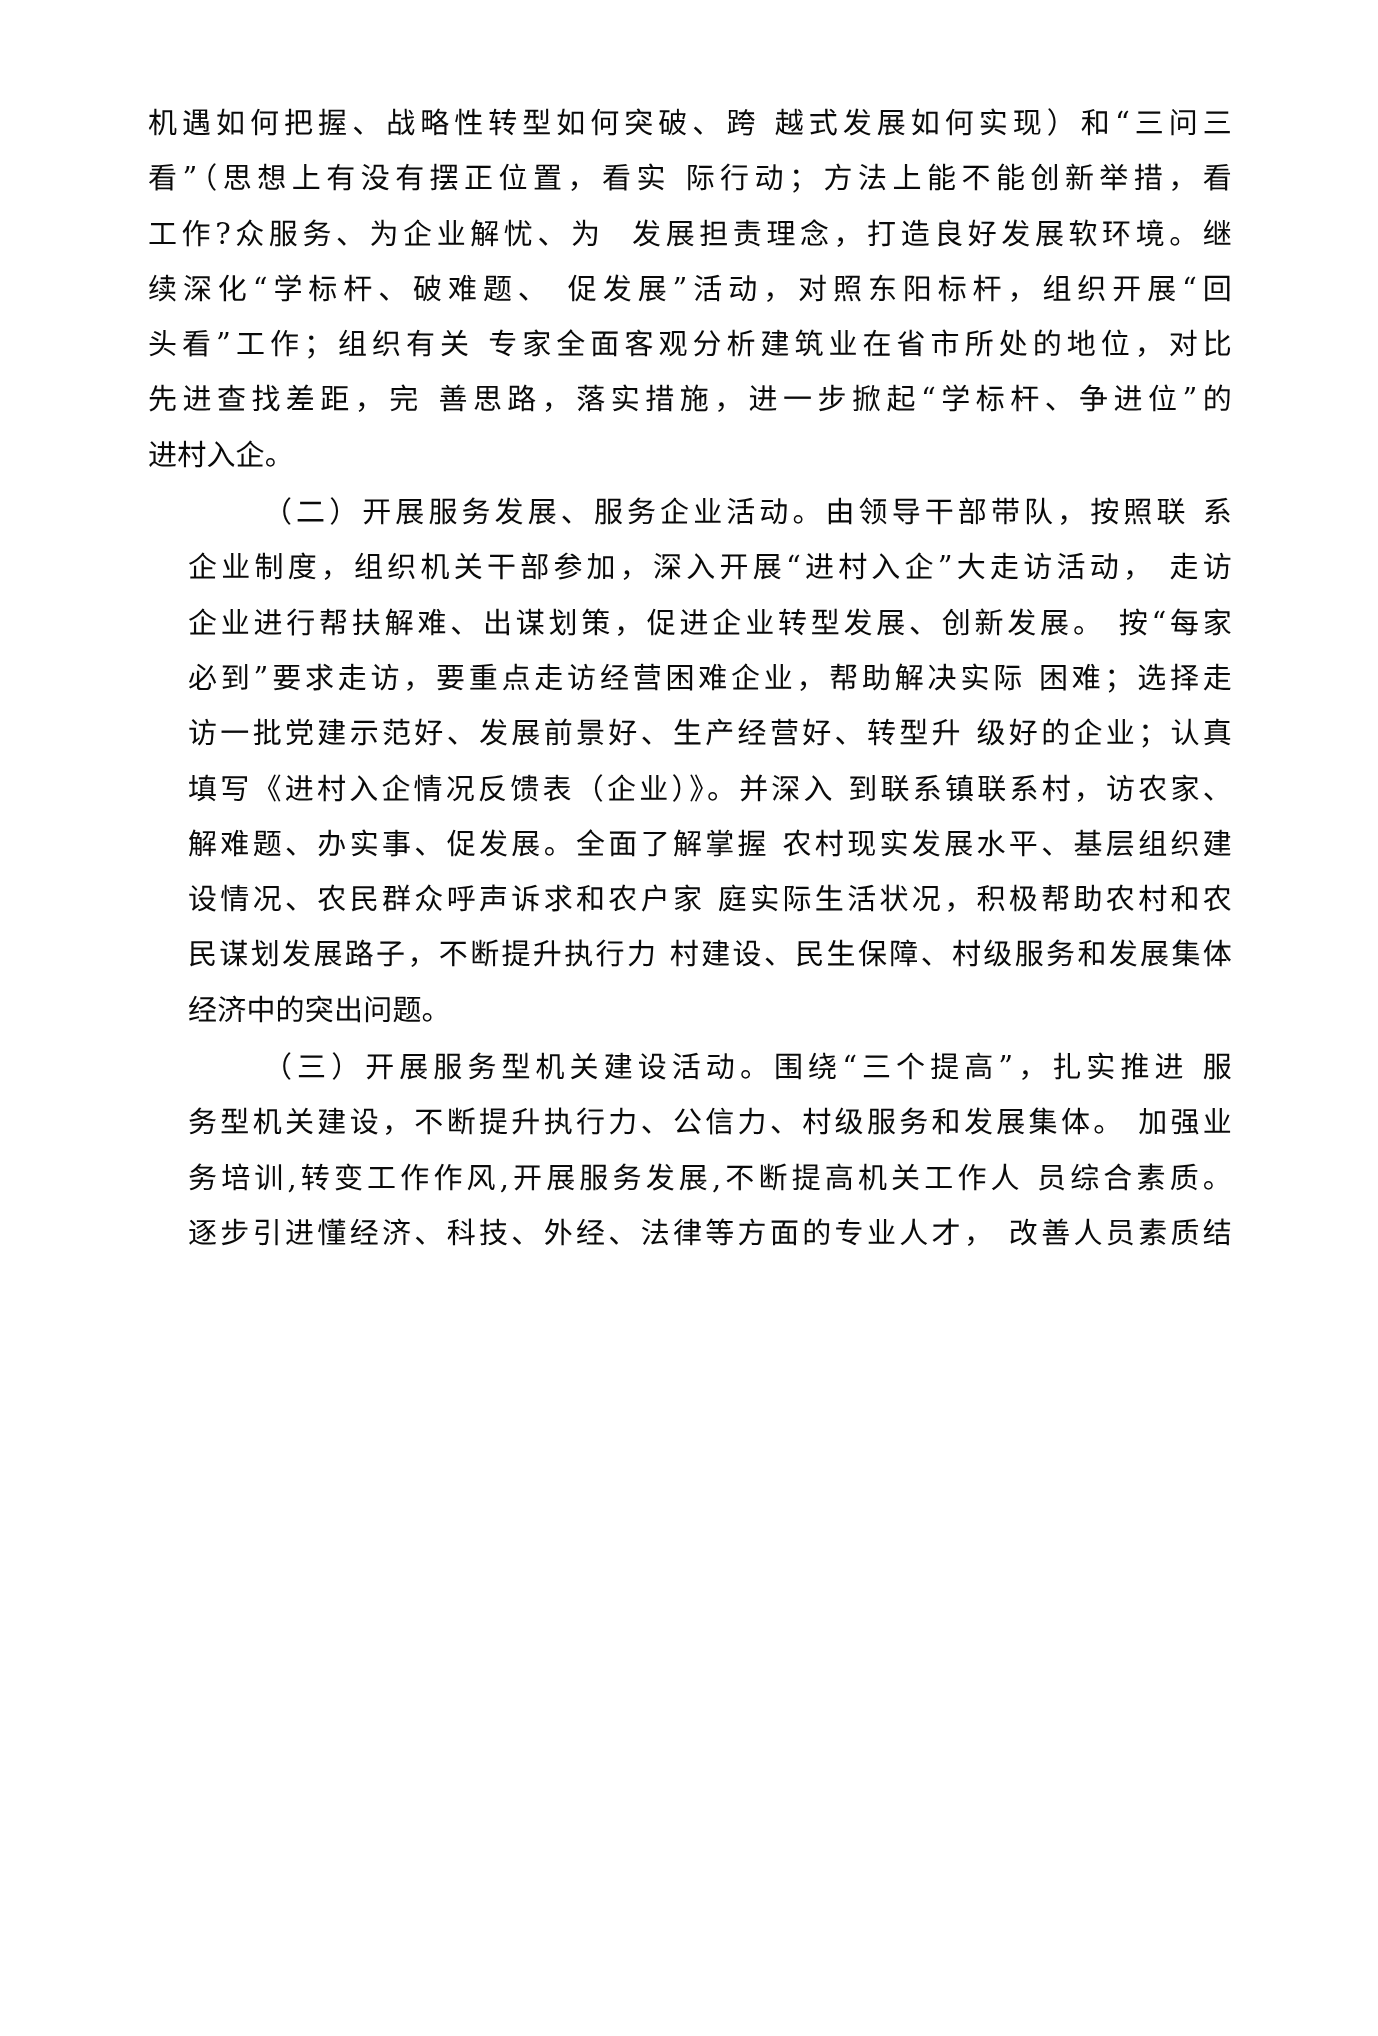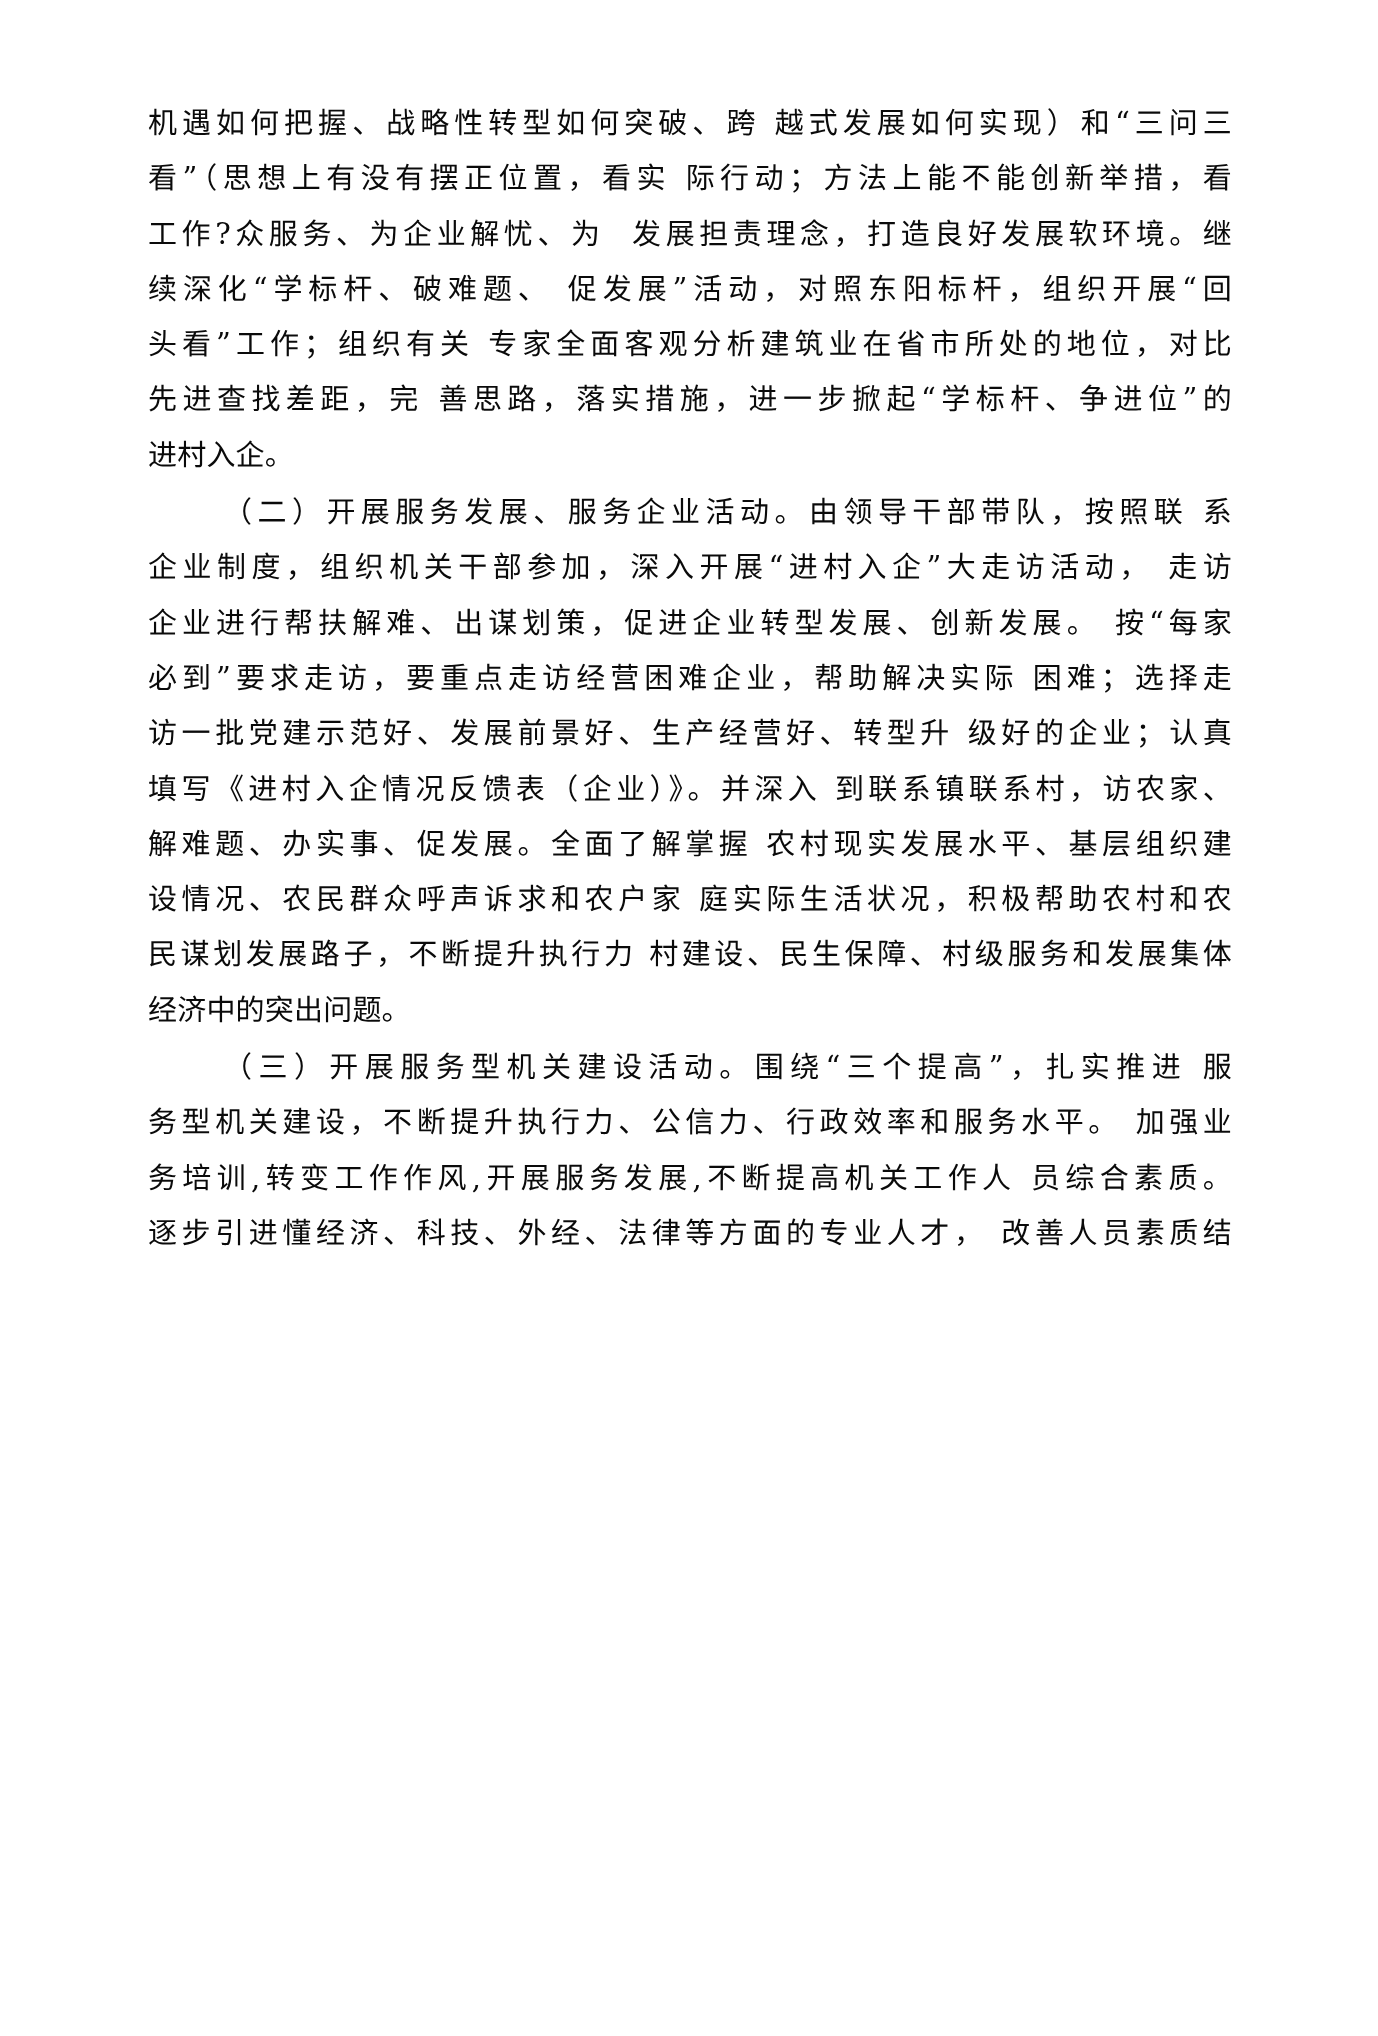--- a/index.html
+++ b/index.html
@@ -38,20 +38,21 @@
     text-align: justify;
     text-justify: inter-ideograph;
     letter-spacing: 0.2px;
     color: #0a0a0a;
     text-indent: 0;
     word-break: break-all;
   }
 
   .para + .para {
     margin-top: 2px;
+    margin-left: 40px;
   }
 
   
   .line {
     display: block;
     white-space: pre-wrap;
     height: 55.3px;
     line-height: 55.3px;
   }
 
@@ -94,19 +95,19 @@
       <span class="line j">访一批党建示范好、发展前景好、生产经营好、转型升 级好的企业；认真</span>
       <span class="line j">填写《进村入企情况反馈表（企业）》。并深入 到联系镇联系村，访农家、</span>
       <span class="line j">解难题、办实事、促发展。全面了解掌握 农村现实发展水平、基层组织建</span>
       <span class="line j">设情况、农民群众呼声诉求和农户家 庭实际生活状况，积极帮助农村和农</span>
       <span class="line j">民谋划发展路子，不断提升执行力 村建设、民生保障、村级服务和发展集体</span>
       <span class="line last">经济中的突出问题。</span>
     </div>
 
     <div class="para">
       <span class="line j indent">（三）开展服务型机关建设活动。围绕“三个提高”，扎实推进 服</span>
-      <span class="line j">务型机关建设，不断提升执行力、公信力、行政效率和服务水平。 加强业</span>
+      <span class="line j">务型机关建设，不断提升执行力、公信力、村级服务和发展集体。 加强业</span>
       <span class="line j">务培训,转变工作作风,开展服务发展,不断提高机关工作人 员综合素质。</span>
       <span class="line j">逐步引进懂经济、科技、外经、法律等方面的专业人才， 改善人员素质结</span>
     </div>
 
   </div>
 </div>
 
 </body></html>

